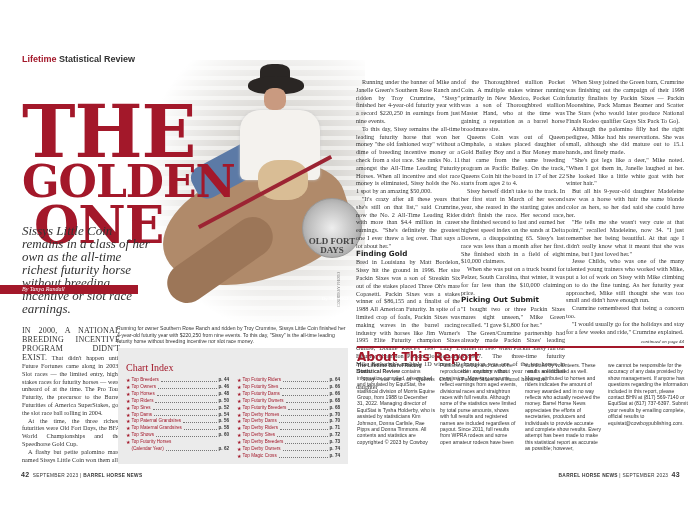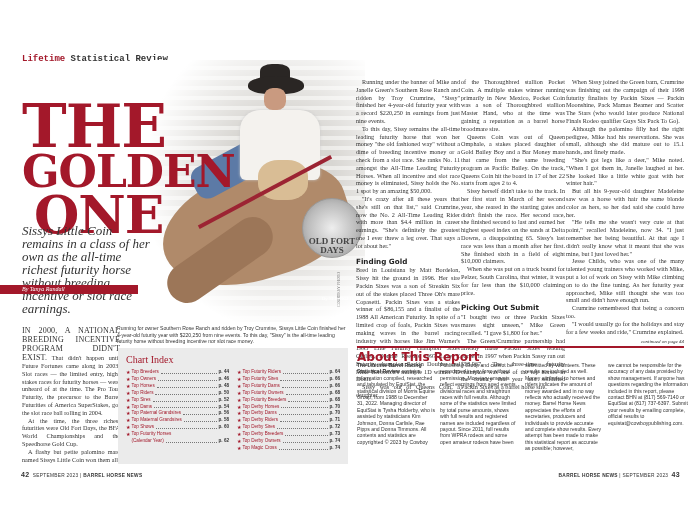--- a/index.html
+++ b/index.html
@@ -2,21 +2,21 @@
 <html><head>
 <meta charset="utf-8">
 <style>
   * { margin:0; padding:0; box-sizing:border-box; }
   html, body { width:700px; height:525px; background:#ffffff; overflow:hidden; }
   body { position:relative; font-family:"Liberation Serif", serif; color:#2a2a2a; }
 
   .spread { position:absolute; left:0; top:0; width:700px; height:525px; background:#fff; }
 
   
-  .section-label { position:absolute; left:22px; top:54px; font-size:9px; font-family:Liberation Mono, monospace; font-weight:bold; color:#333; }
+  .section-label { position:absolute; left:22px; top:54px; font-size:9px; font-family:Liberation Sans, sans-serif; font-weight:bold; color:#333; }
   .section-label .accent { color:#a3182a; }
 
   
   .photo { position:absolute; left:150px; top:60px; width:215px; height:262px; overflow:hidden; }
   .photo .bg { position:absolute; inset:0;
      background:
        radial-gradient(ellipse at 60% 45%, rgba(255,255,255,0) 30%, rgba(255,255,255,1) 75%),
        repeating-linear-gradient(180deg, #d8d6d2 0 6px, #ecebe8 6px 10px);
   }
   .rider-hat { position:absolute; left:98px; top:16px; width:56px; height:18px; background:#2a2624; border-radius:50% 50% 40% 40%; }
@@ -32,60 +32,60 @@
 
   
   .buckle { position:absolute; left:302px; top:198px; width:60px; height:60px; border-radius:50%;
             background:radial-gradient(circle, #eee 0%, #bbb 60%, #888 100%); border:1px solid #999;
             display:flex; align-items:center; justify-content:center; }
   .buckle span { font-family:"Liberation Serif", serif; font-weight:bold; font-size:9px; color:#444; text-align:center; line-height:1;margin-top:36px; }
   .buckle-credit { position:absolute; left:336px; top:272px; font-size:4px; color:#777; writing-mode:vertical-rl; transform:rotate(180deg); }
 
   
   .headline { position:absolute; left:22px; top:100px; font-family:"DejaVu Serif", serif; font-weight:bold; color:#a3182a; line-height:0.88; letter-spacing:-1px; }
-  .headline .l1 { font-size:60px; display:block; }
+  .headline .l1 { font-size:72px; display:block; }
   .headline .l2 { font-size:44px; display:block; }
   .headline .l3 { font-size:52px; display:block;margin-left:12px; }
 
   .deck { position:absolute; left:22px; top:224px; width:130px; font-family:"Liberation Serif", serif; font-style:italic; font-size:13px; line-height:13px; color:#333; }
 
   .byline-bar { position:absolute; left:0px; top:285px; width:138px; height:9px; background:#a3182a; }
   .byline-bar span { position:absolute; left:22px; top:0px; font-size:6px; font-style:italic; color:#fff; line-height:9px; }
 
   
   .lead { position:absolute; left:22px; top:326px; width:98px; font-size:6.2px; line-height:7.8px; text-align:justify; color:#333; }
   .lead .caps { font-size:8px; line-height:9px; letter-spacing:0.2px; }
   .lead p { text-indent:6px; }
   .lead p.first { text-indent:0; }
 
   
   .caption { position:absolute; left:117px; top:325px; width:232px; font-family:"Liberation Sans", sans-serif; font-size:5.1px; line-height:6.6px; color:#333; }
 
   
-  .chart-index { position:absolute; left:118px; top:348px; width:230px; height:116px; background:#ebebeb; padding:6px 8px; }
+  .chart-index { position:absolute; left:118px; top:348px; width:230px; height:116px; background:#ebebeb; padding:14px 8px; }
   .chart-index h3 { font-family:"Liberation Serif", serif; font-size:10px; font-weight:normal; color:#a3182a; margin-bottom:4px; }
   .ci-cols { display:flex; gap:8px; }
   .ci-col { flex:1; }
   .ci-row { display:flex; align-items:flex-end; font-family:"Liberation Sans", sans-serif; font-size:4.6px; line-height:6.9px; color:#a3182a; white-space:nowrap; }
   .ci-row .star { color:#a3182a; margin-right:1px; font-size:5px; }
   .ci-row .dots { flex:1; border-bottom:0.6px dotted #777; margin:0 2px 2px 2px; }
   .ci-row .pg { color:#333; font-weight:bold; }
 
   
   .folio { position:absolute; top:471px; font-family:"Liberation Sans", sans-serif; font-size:4.8px; color:#333; letter-spacing:0.3px; }
   .folio b { font-weight:bold; }
   .folio .num { font-size:7px; font-weight:bold; }
   .folio-left { left:21px; }
   .folio-right { right:20px; }
 
   
   .col { position:absolute; font-size:6.2px; line-height:7.8px; text-align:justify; color:#333; }
   .col p { text-indent:6px; }
   .col p.noindent { text-indent:0; }
-  .col h4 { font-family:"DejaVu Sans", sans-serif; font-weight:bold; font-size:7.2px; color:#222; text-indent:0; margin:8px 0 1px 0; }
+  .col h4 { font-family:"DejaVu Sans", sans-serif; font-weight:bold; font-size:7.2px; color:#222; text-indent:0; margin:0 0 1px 0; }
   .col-a { left:356px; top:78px; width:104px; }
   .col-b { left:461px; top:78px; width:104px; }
   .col-c { left:566px; top:78px; width:118px; }
   .continued { text-align:right; font-style:italic; font-size:5px; margin-top:3px; }
 
   
   .about-rule { position:absolute; left:357px; top:346px; width:327px; height:1.5px; background:#a3182a; }
   .about-title { position:absolute; left:357px; top:350px; font-family:"DejaVu Sans", sans-serif; font-weight:bold; font-size:12px; color:#a3182a; }
   .about-col { position:absolute; top:362px; width:78px; font-family:"Liberation Sans", sans-serif; font-size:5.1px; line-height:6.4px; color:#333; }
   .about-col b { font-weight:bold; }

